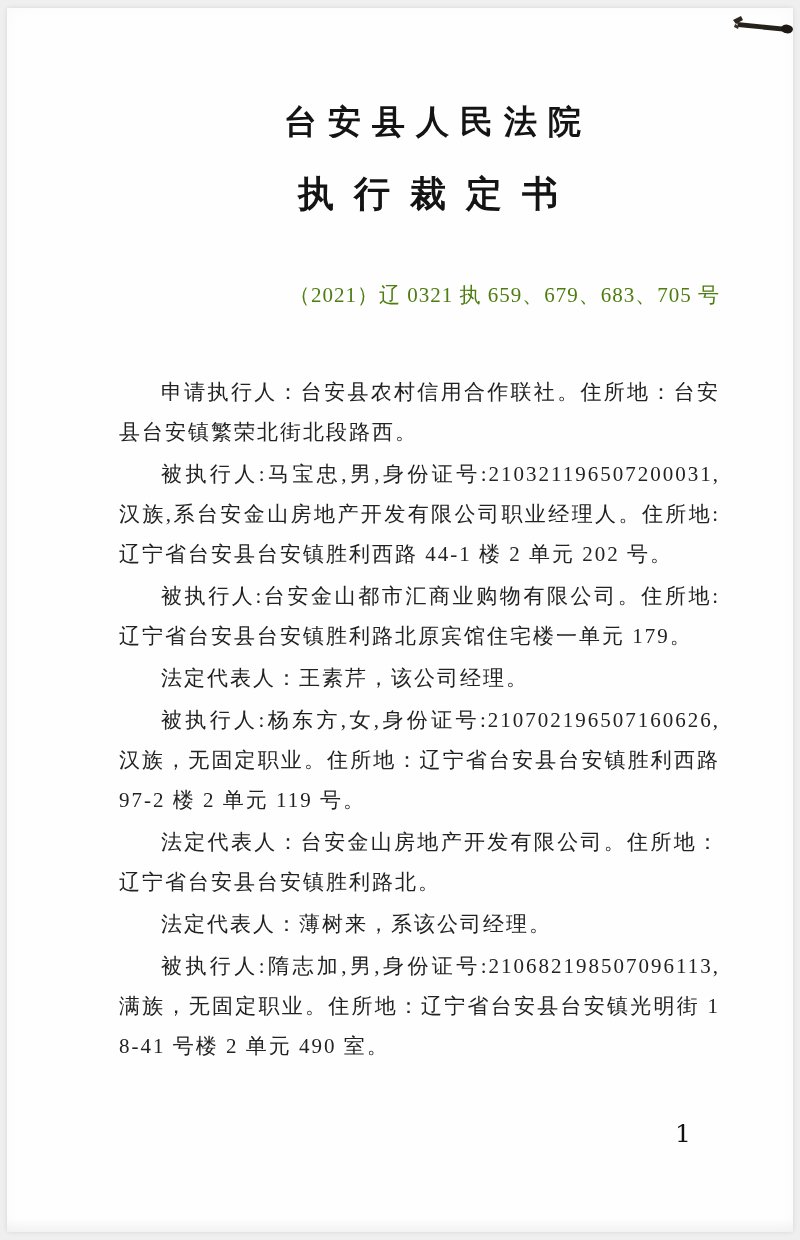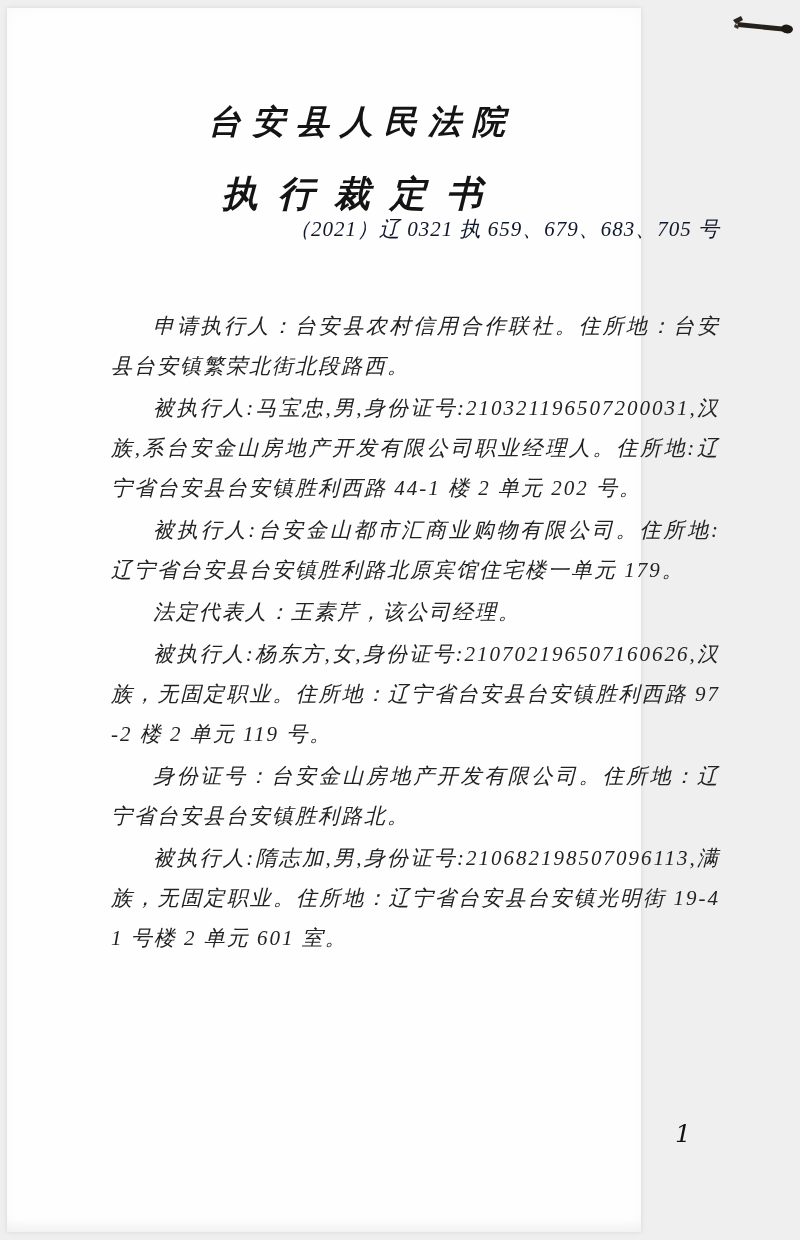--- a/index.html
+++ b/index.html
@@ -6,27 +6,26 @@
     margin: 0;
     padding: 0;
     width: 800px;
     height: 1240px;
     background: #efefef;
     font-family: "Liberation Serif", "DejaVu Serif", serif;
     overflow: hidden;
   }
   .scan-page {
     position: relative;
-    width: 634px;
+    width: 786px;
     height: 1224px;
     margin: 8px auto 8px 7px;
     background: #fefefe;
     box-shadow: 0 0 5px rgba(0,0,0,0.10), inset 0 0 18px rgba(0,0,0,0.02);
     color: #1d1d1d;
-    font-style: italic;
   }
   
   .staple {
     position: absolute;
     top: 0px;
     left: 718px;
     width: 76px;
     height: 30px;
   }
   .doc-header { text-align: center; position: relative; left: 38px; }
@@ -45,38 +44,39 @@
     line-height: 44px;
     font-weight: 600;
     letter-spacing: 20px;
     color: #141414;
   }
   .content {
     margin-left: 100px;
     width: 613px;
   }
   .case-number {
+    margin-top: 66px;
     text-align: right;
     font-size: 21px;
     line-height: 26px;
     letter-spacing: 1px;
-    color: #0f172a;
+    color: #4d7c0f;
     white-space: nowrap;
   }
   .body-text {
     margin-top: 64px;
     font-size: 21px;
     line-height: 40px;
     letter-spacing: 2px;
     text-align: justify;
     word-break: break-all;
     color: #222;
   }
   .body-text p.para {
-    margin: 0 0 2px 4px;
+    margin: 0 0 2px 12px;
     text-indent: 2em;
   }
   .page-number {
     position: absolute;
     left: 668px;
     top: 1108px;
     font-size: 25px;
     line-height: 36px;
     color: #111;
     font-family: "DejaVu Serif", "Liberation Serif", serif;
@@ -108,21 +108,22 @@
   </div>
 
   <div class="content">
     <div class="case-number">（2021）辽 0321 执 659、679、683、705 号</div>
     <div class="body-text">
         <p class="para">申请执行人：台安县农村信用合作联社。住所地：台安县台安镇繁荣北街北段路西。</p>
         <p class="para">被执行人:马宝忠,男,身份证号:210321196507200031,汉族,系台安金山房地产开发有限公司职业经理人。住所地:辽宁省台安县台安镇胜利西路 44-1 楼 2 单元 202 号。</p>
         <p class="para">被执行人:台安金山都市汇商业购物有限公司。住所地:辽宁省台安县台安镇胜利路北原宾馆住宅楼一单元 179。</p>
         <p class="para">法定代表人：王素芹，该公司经理。</p>
         <p class="para">被执行人:杨东方,女,身份证号:210702196507160626,汉族，无固定职业。住所地：辽宁省台安县台安镇胜利西路 97-2 楼 2 单元 119 号。</p>
-        <p class="para">身份证号：台安金山房地产开发有限公司。住所地：辽宁省台安县台安镇胜利路北。</p>
-        <p class="para">被执行人:隋志加,男,身份证号:210682198507096113,满族，无固定职业。住所地：辽宁省台安县台安镇光明街 19-41 号楼 2 单元 601 室。</p>
+        <p class="para">法定代表人：台安金山房地产开发有限公司。住所地：辽宁省台安县台安镇胜利路北。</p>
+        <p class="para">法定代表人：薄树来，系该公司经理。</p>
+        <p class="para">被执行人:隋志加,男,身份证号:210682198507096113,满族，无固定职业。住所地：辽宁省台安县台安镇光明街 18-41 号楼 2 单元 490 室。</p>
       </div>
   </div>
 
   <div class="page-number">1</div>
 
   <div class="bottom-shade"></div>
 </div>
 
 </body></html>

